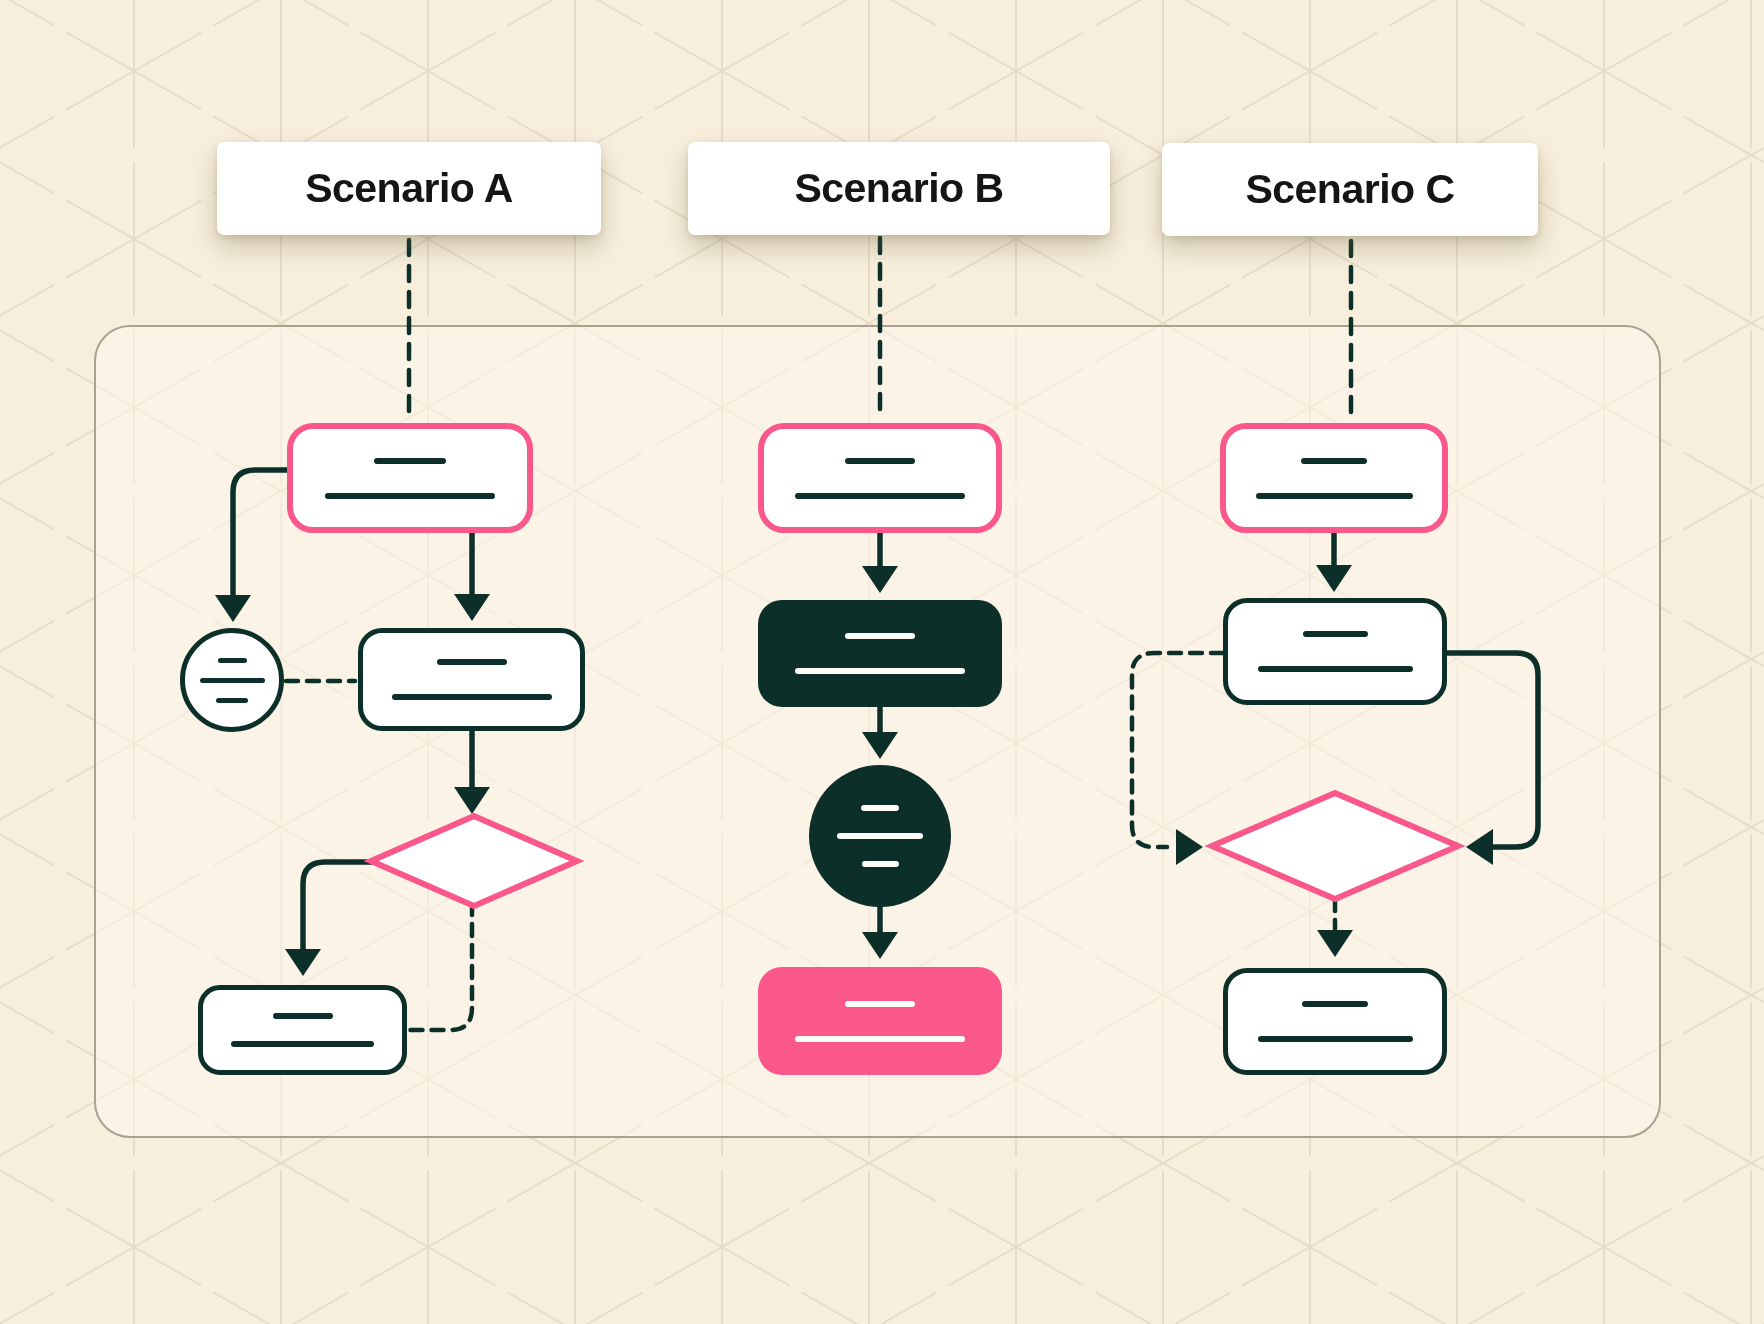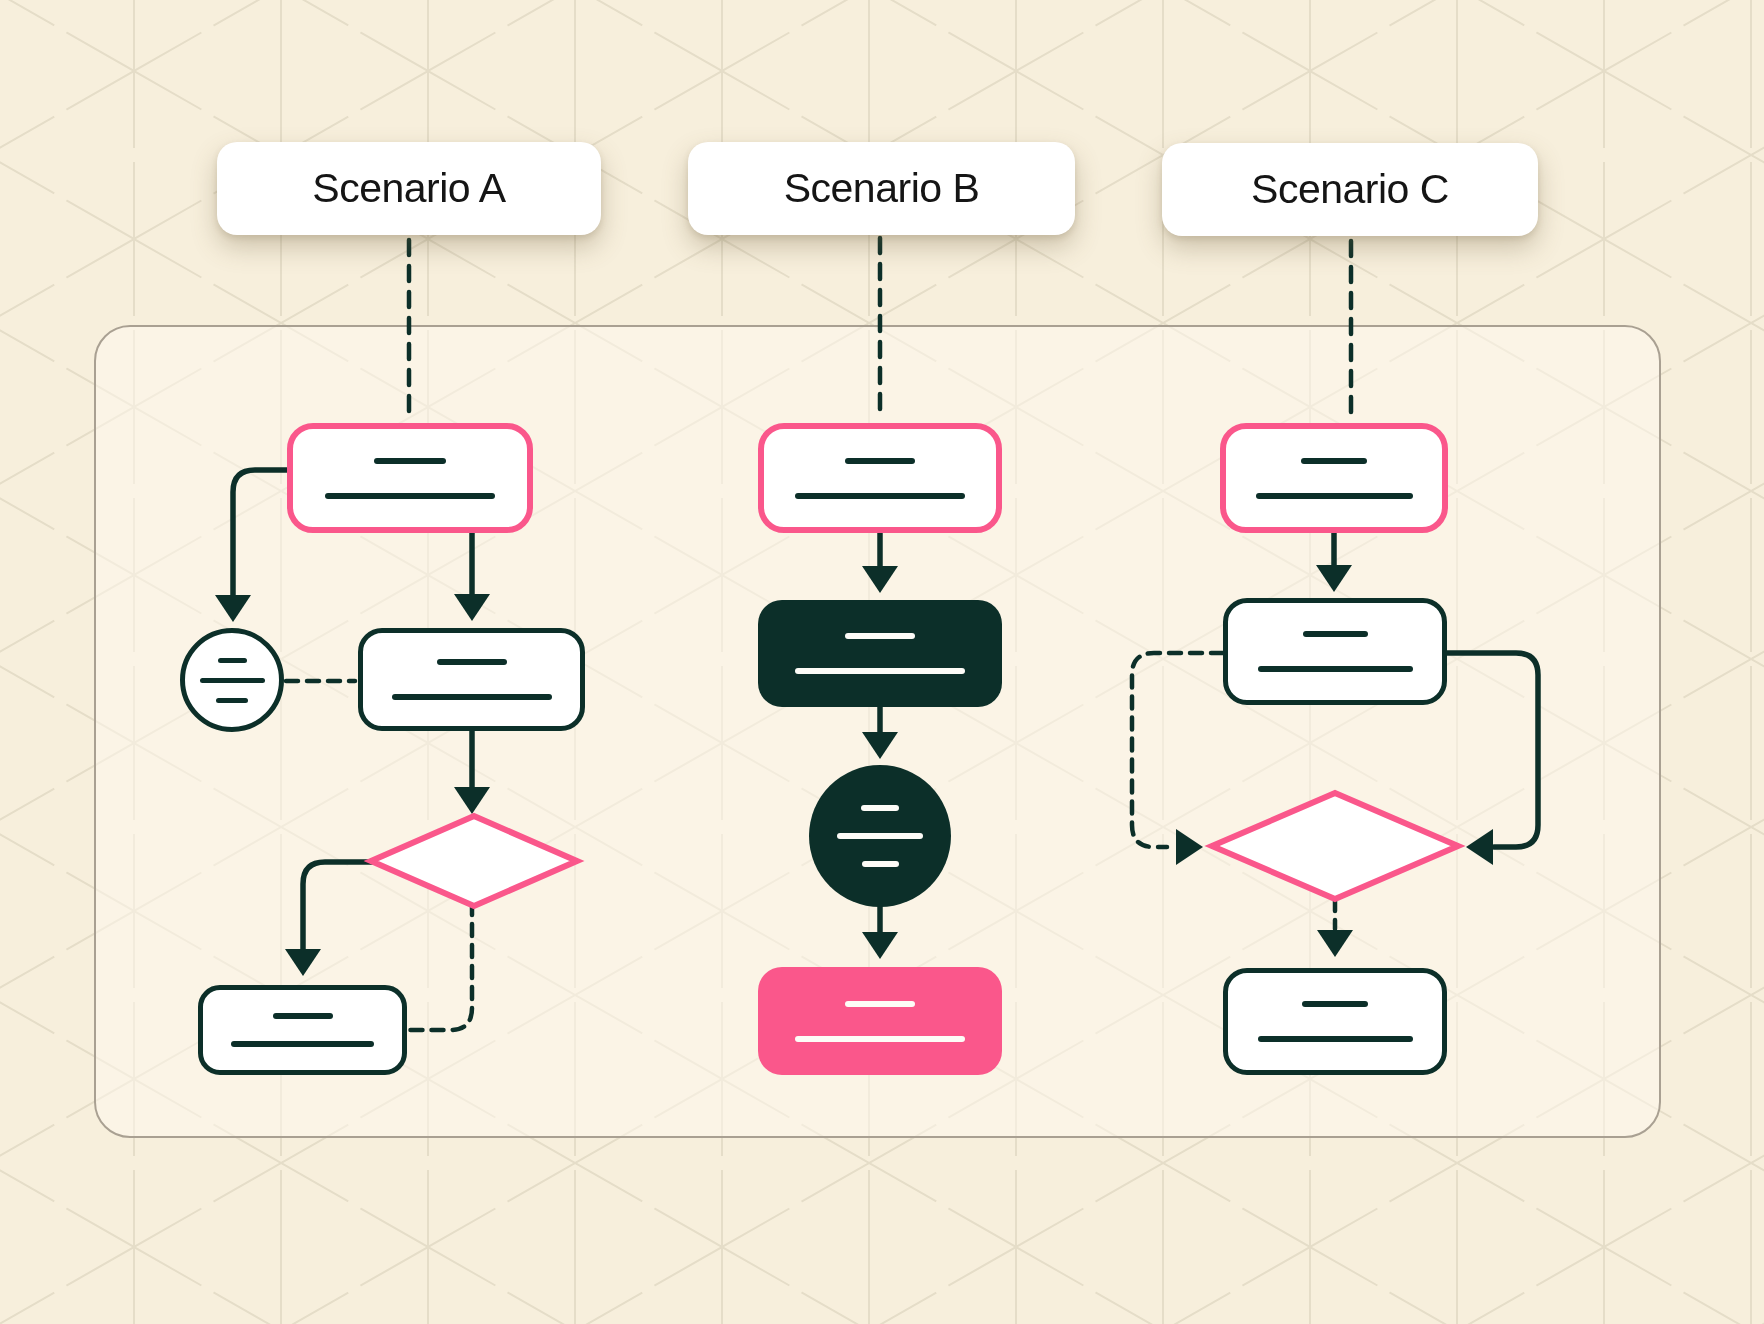--- a/index.html
+++ b/index.html
@@ -42,25 +42,25 @@
   .node.circle.dark-fill{gap:22px;}
   .bar{
     height:6px;border-radius:4px;background:var(--ink);flex:0 0 auto;
   }
   .bar.light{background:#fdfcf7;}
   .circle .bar{height:5px;}
   .circle.dark-fill .bar{height:6px;}
   .tight{gap:22px;}
   .scenario-label{
     position:absolute;height:93px;
-    background:#ffffff;border-radius:20px;
+    background:#ffffff;border-radius:7px;
     display:flex;align-items:center;justify-content:center;
     box-shadow:0 12px 26px rgba(110,92,58,.30), 0 3px 6px rgba(110,92,58,.16);
     color:var(--label-text);
-    font-size:41px;font-weight:400;letter-spacing:-0.5px;
+    font-size:41px;font-weight:700;letter-spacing:-0.5px;
   }
   .diamond-svg{position:absolute;}
 </style>
 </head>
 <body>
 
 <div class="canvas">
 
   <svg class="bg-svg" width="1764" height="1324" aria-hidden="true">
     <defs>
@@ -166,20 +166,20 @@
     <polygon points="10,63 133,10 256,63 133,116" style="fill:var(--shape-fill);stroke:var(--accent-pink)" stroke-width="6" stroke-linejoin="miter"></polygon>
   </svg>
   <div class="node" style="left:1223px;top:968px;width:224px;height:107px;">
     <div class="bar" style="width:66px"></div>
     <div class="bar" style="width:155px"></div>
   </div>
 
   <div class="scenario-label" style="left:217px;top:142px;width:384px;">
     <span>Scenario A</span>
   </div>
-  <div class="scenario-label" style="left:688px;top:142px;width:387px;text-align:right;">
+  <div class="scenario-label" style="left:688px;top:142px;width:422px;text-align:right;">
     <span>Scenario B</span>
   </div>
   <div class="scenario-label" style="left:1162px;top:143px;width:376px;text-align:right;">
     <span>Scenario C</span>
   </div>
 
 </div>
 
 </body></html>

